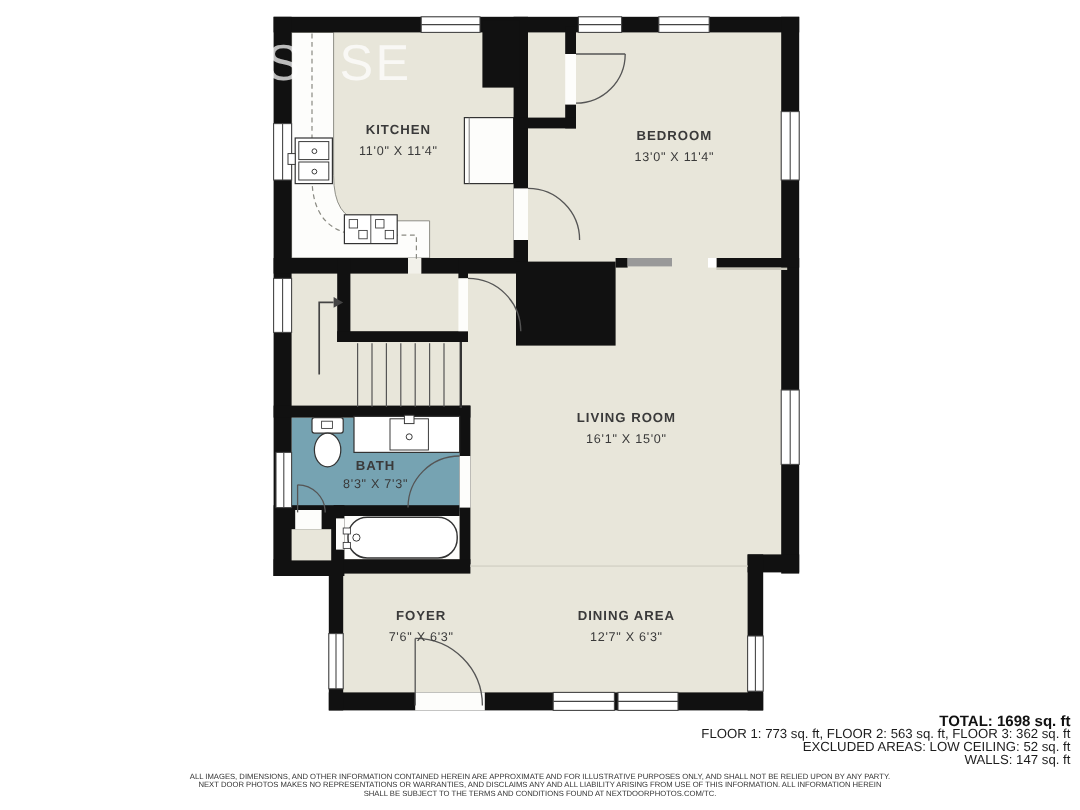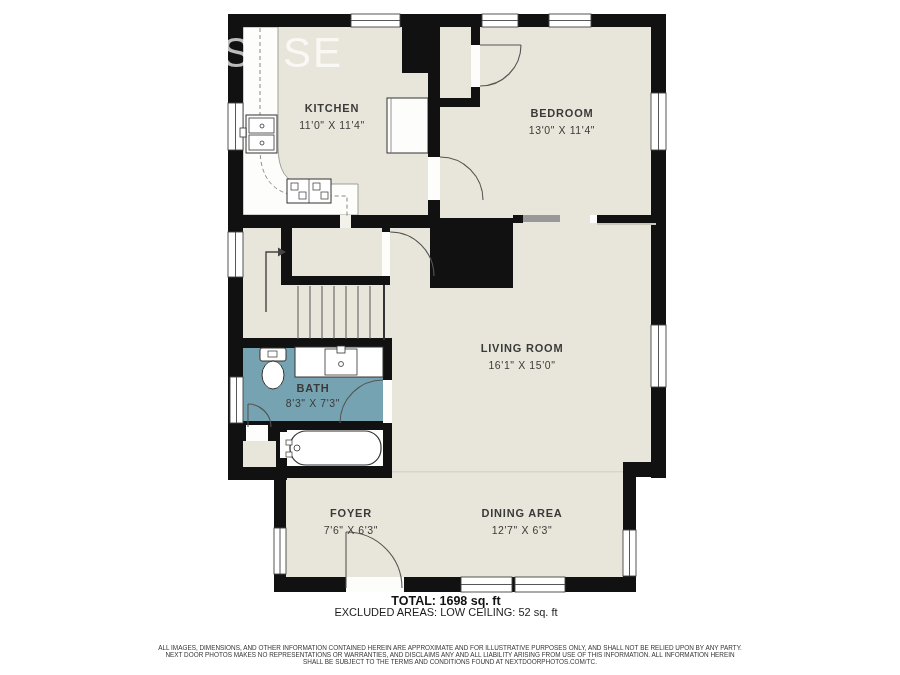--- a/index.html
+++ b/index.html
@@ -5,21 +5,21 @@
   html,body{margin:0;padding:0;background:#ffffff;}
   #stage{position:relative;width:900px;height:675px;background:#ffffff;overflow:hidden;
          font-family:"Liberation Sans",sans-serif;}
   svg{position:absolute;left:0;top:0;}
   .room-label{fill:#3a3a3a;font-family:"Liberation Sans",sans-serif;font-size:11px;
               letter-spacing:0.8px;text-anchor:middle;font-weight:bold;}
   .room-dims{fill:#3a3a3a;font-family:"Liberation Sans",sans-serif;font-size:10.5px;
              letter-spacing:0.6px;text-anchor:middle;}
   .watermark{fill:rgba(255,255,255,0.72);font-family:"Liberation Sans",sans-serif;
              font-size:42px;font-weight:300;letter-spacing:2px;}
-  #summary{position:absolute;left:0;top:595px;width:892px;text-align:center;color:#111;}
+  #summary{position:absolute;left:0;top:595px;width:892px;text-align:right;color:#111;}
   #summary .total{font-size:12.5px;font-weight:bold;line-height:12px;}
   #summary .line{font-size:11px;line-height:11px;color:#1c1c1c;}
   #disclaimer{position:absolute;left:0;top:644px;width:900px;text-align:center;
               font-size:6.4px;line-height:7px;color:#333;}
 </style>
 </head>
 <body>
 
 <div id="stage">
 
@@ -189,21 +189,23 @@
   <text x="351" y="534" class="room-dims">7'6" X 6'3"</text>
   <text x="522" y="517" class="room-label">DINING AREA</text>
   <text x="522" y="534" class="room-dims">12'7" X 6'3"</text>
 
   <text x="222" y="67" class="watermark">S</text>
   <text x="283" y="67" class="watermark">SE</text>
 </svg>
 
   <div id="summary">
     <div class="total">TOTAL: 1698 sq. ft</div>
+    <div class="line">FLOOR 1: 773 sq. ft, FLOOR 2: 563 sq. ft, FLOOR 3: 362 sq. ft</div>
     <div class="line">EXCLUDED AREAS: LOW CEILING: 52 sq. ft</div>
+    <div class="line">WALLS: 147 sq. ft</div>
   </div>
 
   <div id="disclaimer">
     <div>ALL IMAGES, DIMENSIONS, AND OTHER INFORMATION CONTAINED HEREIN ARE APPROXIMATE AND FOR ILLUSTRATIVE PURPOSES ONLY, AND SHALL NOT BE RELIED UPON BY ANY PARTY.</div>
     <div>NEXT DOOR PHOTOS MAKES NO REPRESENTATIONS OR WARRANTIES, AND DISCLAIMS ANY AND ALL LIABILITY ARISING FROM USE OF THIS INFORMATION. ALL INFORMATION HEREIN</div>
     <div>SHALL BE SUBJECT TO THE TERMS AND CONDITIONS FOUND AT NEXTDOORPHOTOS.COM/TC.</div>
   </div>
 
 </div>
 

